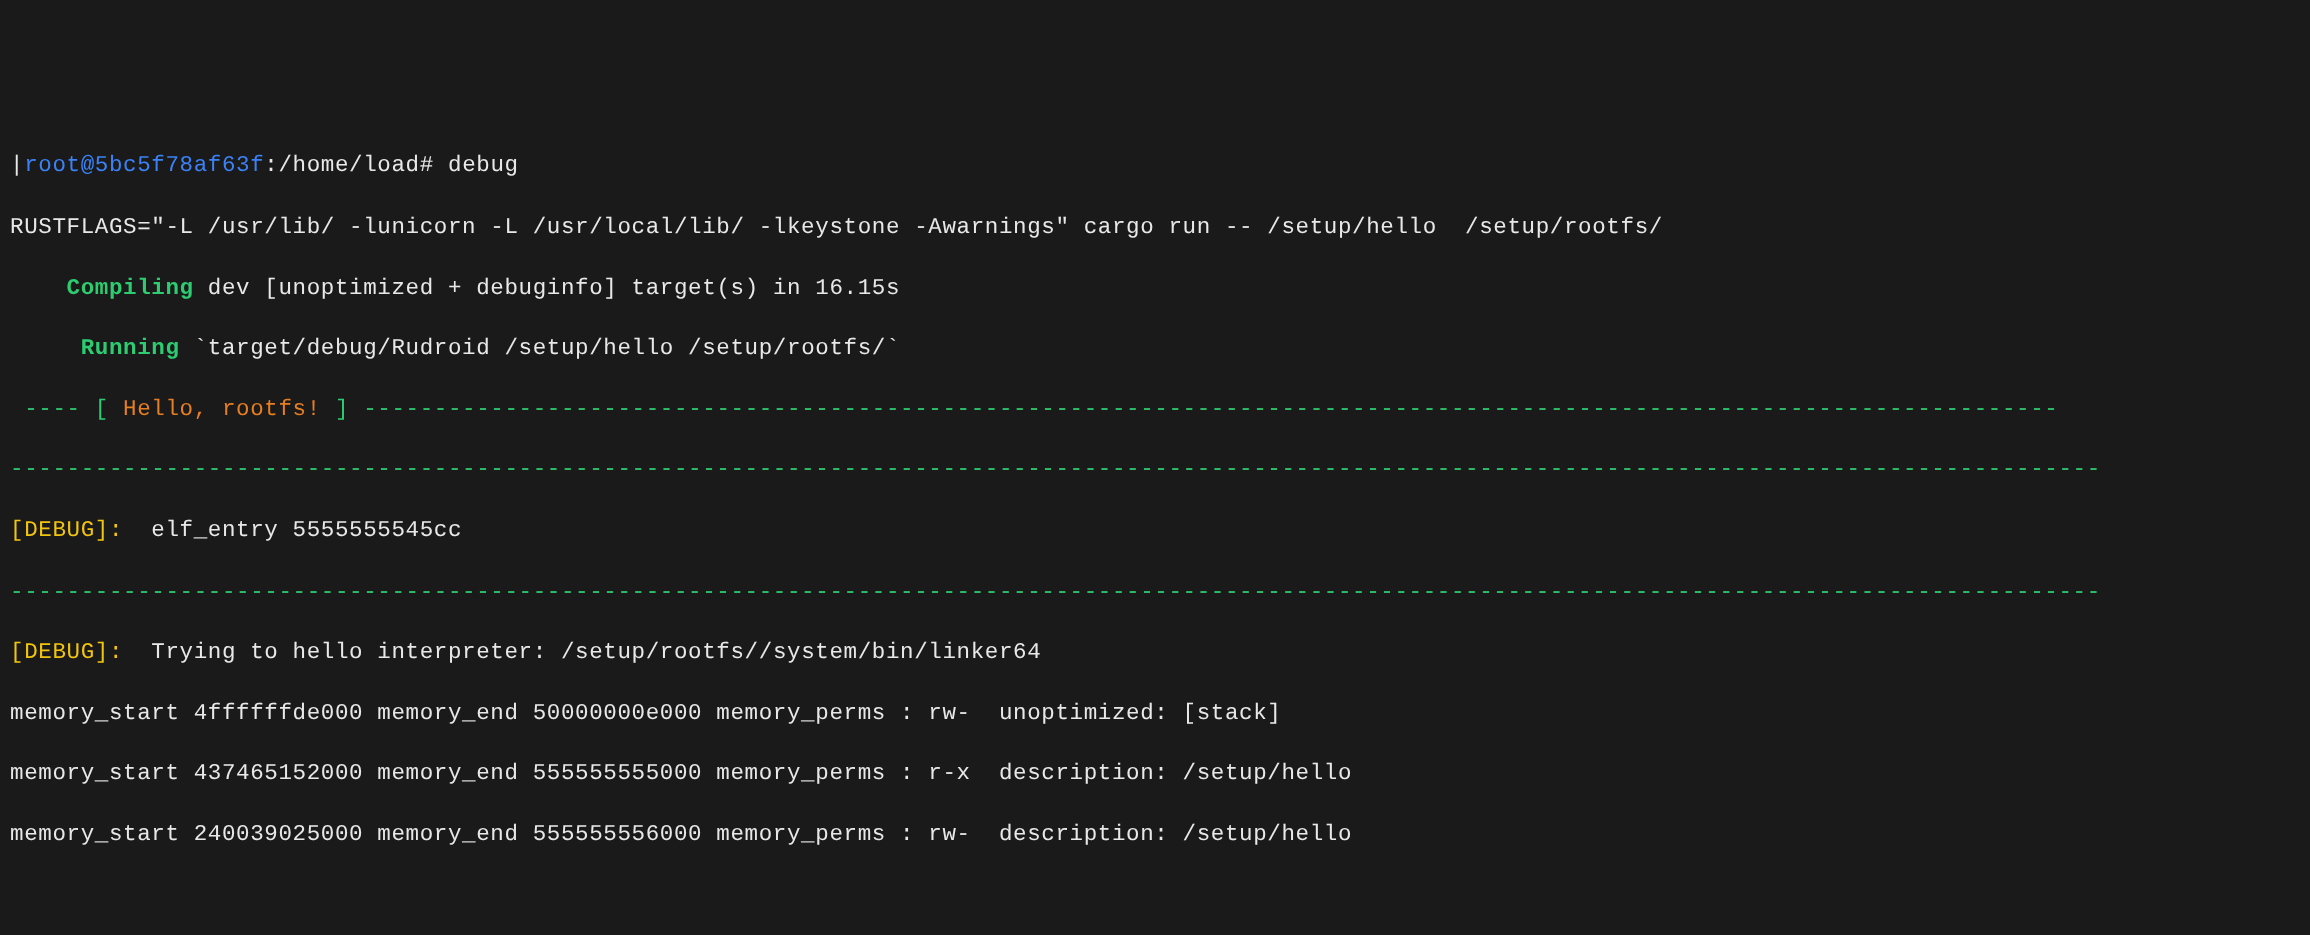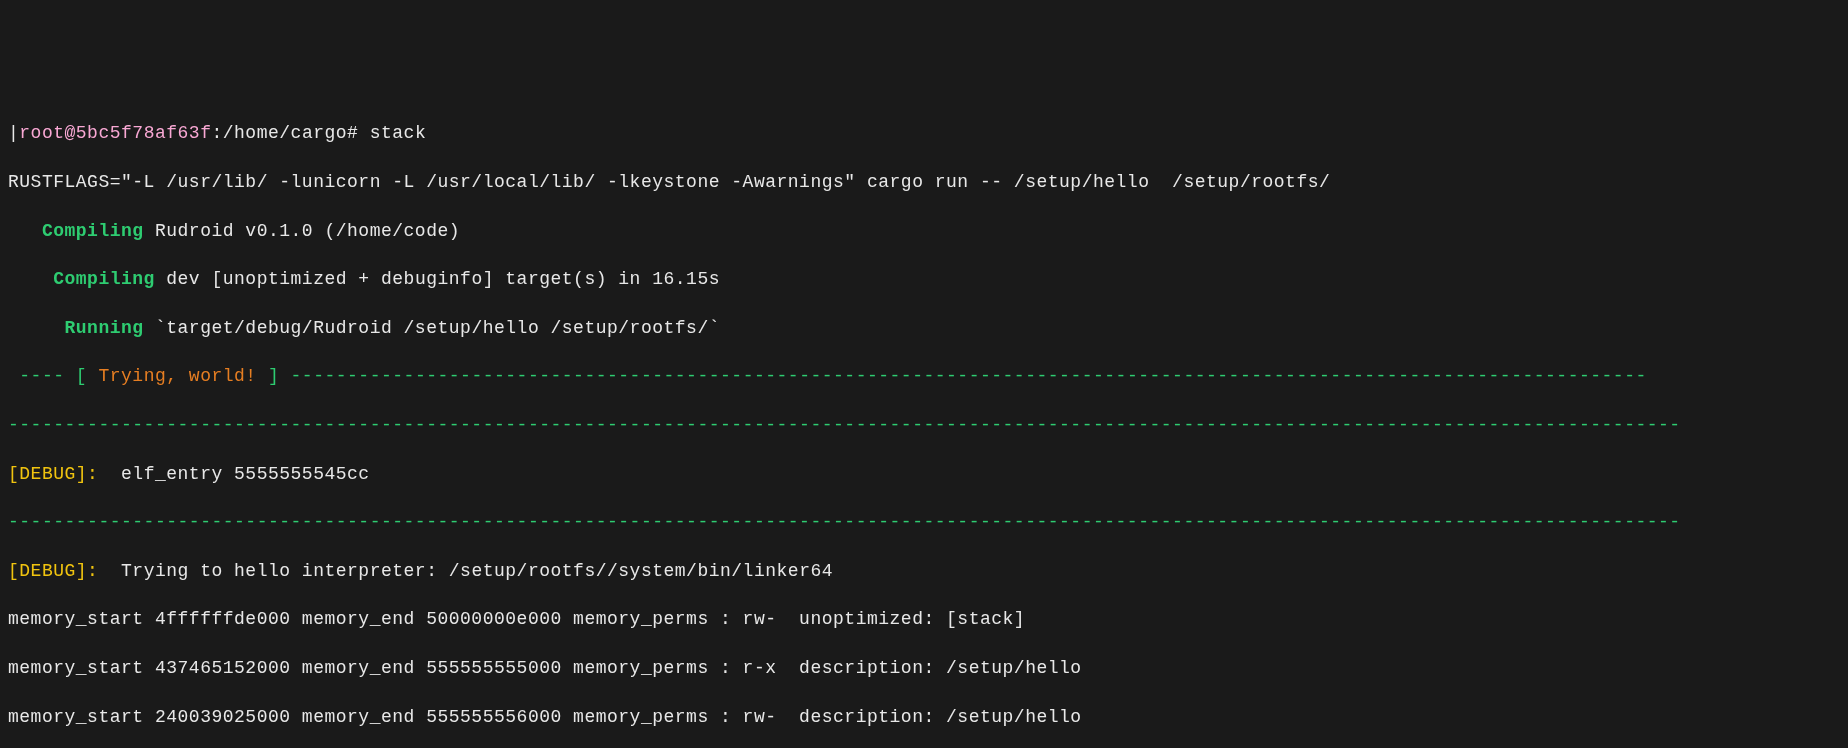--- a/index.html
+++ b/index.html
@@ -14,45 +14,44 @@
       font-size: 18px;
       line-height: 1.35;
       padding: 0;
       white-space: pre;
       overflow-x: hidden;
       letter-spacing: 0.5px;
     }
     .terminal {
       padding: 0 8px;
     }
-    .prompt-user { color: #f9a8d4; }
+    .prompt-user { color: #3b82f6; }
     .prompt-path { color: #e8e8e8; }
     .green { color: #2ecc71; font-weight: bold; }
     .yellow { color: #f1c40f; }
     .orange { color: #e67e22; }
     .hr-dash {
       color: #2ecc71;
       overflow: hidden;
       width: 100%;
     }
     .green-dash { color: #2ecc71; }
     .line { display: block; }
   </style>
 </head>
 <body>
 
 
 
 <div class="terminal">
-<span class="line"><span>|</span><span class="prompt-user">root@5bc5f78af63f</span><span>:</span><span class="prompt-path">/home/cargo</span><span>#</span><span> stack</span></span>
+<span class="line"><span>|</span><span class="prompt-user">root@5bc5f78af63f</span><span>:</span><span class="prompt-path">/home/load</span><span>#</span><span> debug</span></span>
 <span class="line">RUSTFLAGS="-L /usr/lib/ -lunicorn -L /usr/local/lib/ -lkeystone -Awarnings" cargo run -- /setup/hello  /setup/rootfs/</span>
-<span class="line"><span class="green">   Compiling</span><span> Rudroid v0.1.0 (/home/code)</span></span>
 <span class="line"><span class="green">    Compiling</span><span> dev [unoptimized + debuginfo] target(s) in 16.15s</span></span>
 <span class="line"><span class="green">     Running</span><span> `target/debug/Rudroid /setup/hello /setup/rootfs/`</span></span>
-<span class="line"><span class="green-dash"> ---- [ </span><span class="orange">Trying, world!</span><span class="green-dash"> ] ------------------------------------------------------------------------------------------------------------------------</span></span>
+<span class="line"><span class="green-dash"> ---- [ </span><span class="orange">Hello, rootfs!</span><span class="green-dash"> ] ------------------------------------------------------------------------------------------------------------------------</span></span>
 <span class="line hr-dash">----------------------------------------------------------------------------------------------------------------------------------------------------</span>
 <span class="line"><span class="yellow">[DEBUG]:</span><span>  elf_entry 5555555545cc</span></span>
 <span class="line hr-dash">----------------------------------------------------------------------------------------------------------------------------------------------------</span>
 <span class="line"><span class="yellow">[DEBUG]:</span><span>  Trying to hello interpreter: /setup/rootfs//system/bin/linker64</span></span>
 <span class="line">memory_start 4ffffffde000 memory_end 50000000e000 memory_perms : rw-  unoptimized: [stack]</span>
 <span class="line">memory_start 437465152000 memory_end 555555555000 memory_perms : r-x  description: /setup/hello</span>
 <span class="line">memory_start 240039025000 memory_end 555555556000 memory_perms : rw-  description: /setup/hello</span>
 
 
 

